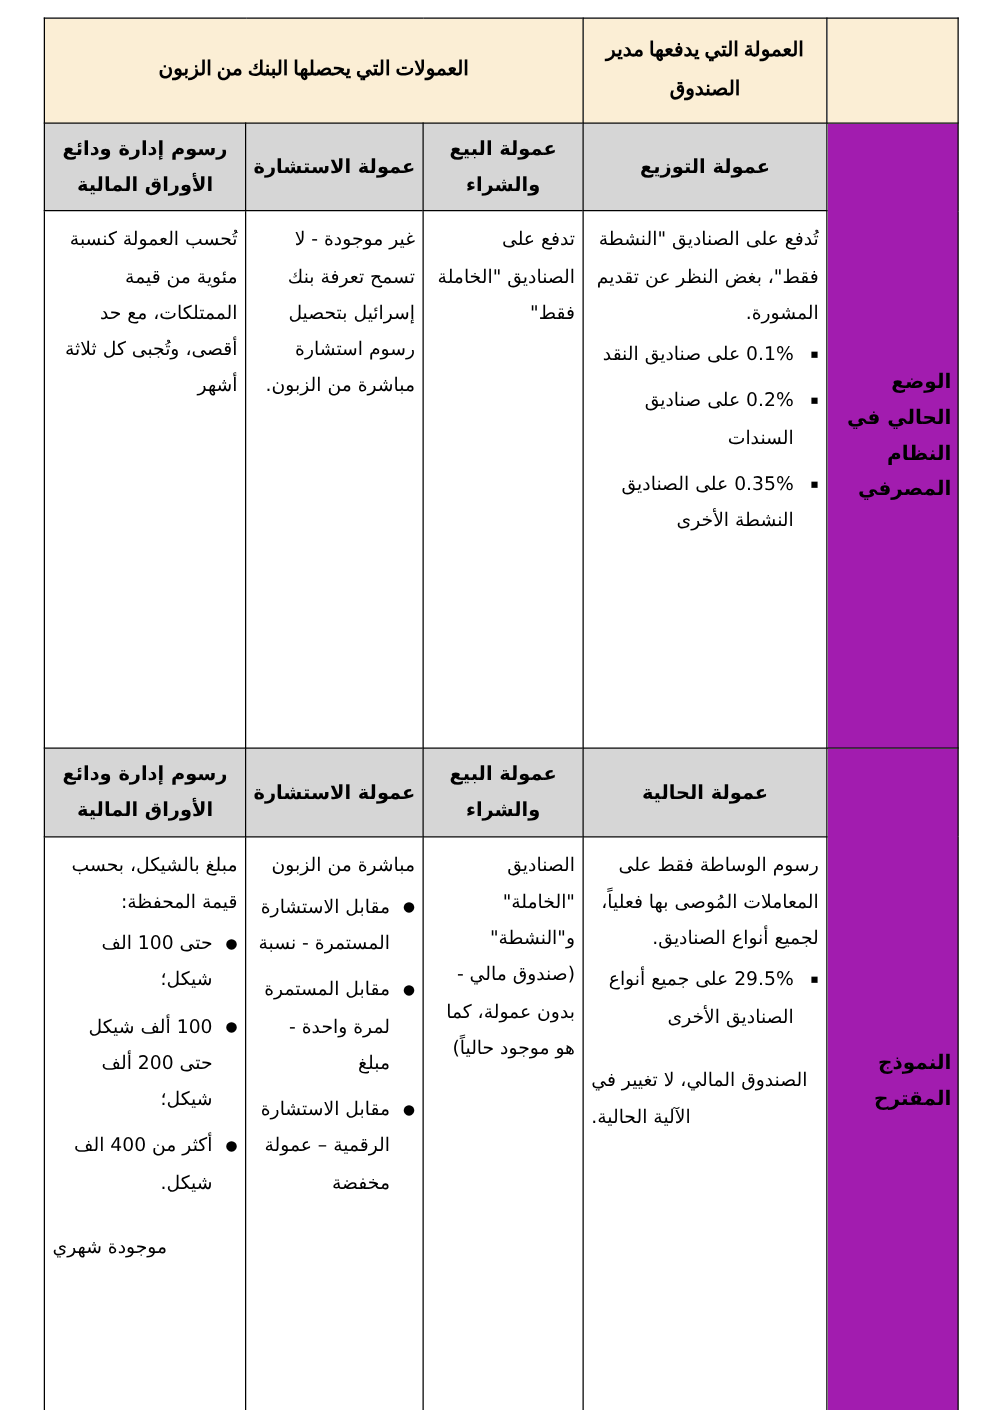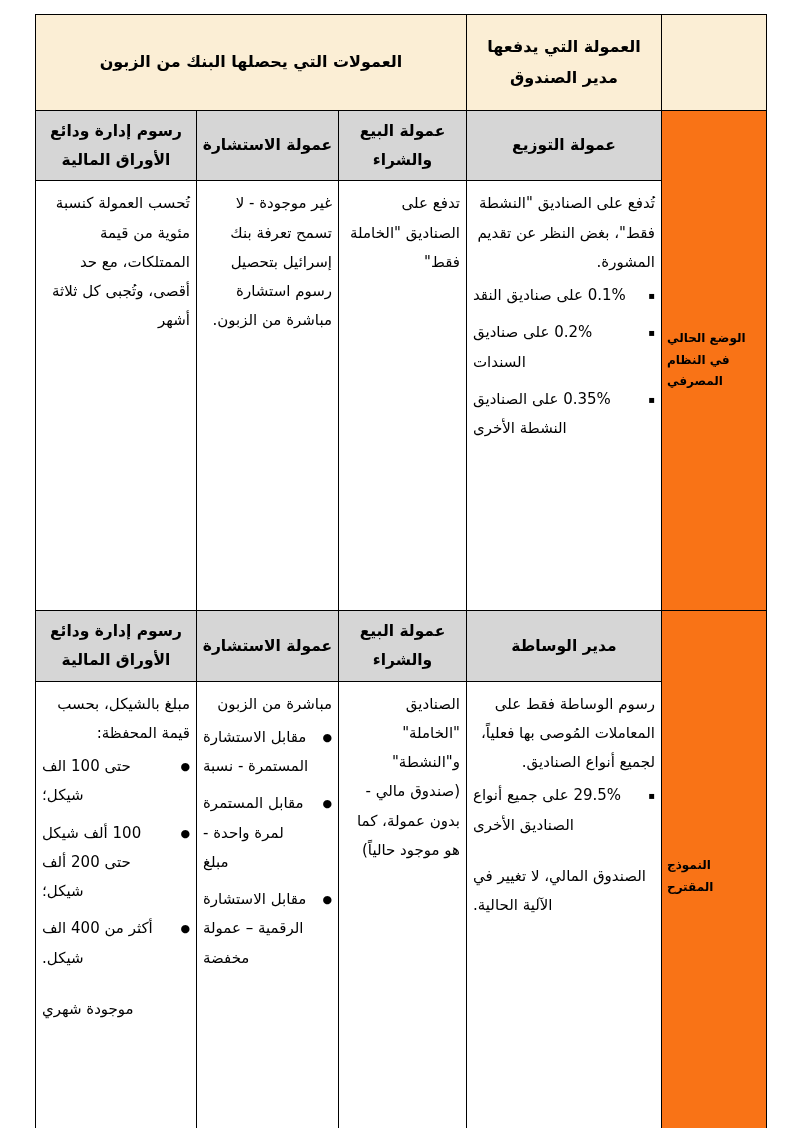--- a/index.html
+++ b/index.html
@@ -35,40 +35,40 @@
   td.gray{background:#D6D6D6;}
   td.hdr{
     font-weight:bold;font-size:16px;line-height:1.9;
     text-align:center;vertical-align:middle;
   }
   td.subhdr{
     font-weight:bold;font-size:15.5px;line-height:1.85;
     text-align:center;vertical-align:middle;padding:6px 4px;
   }
   td.rowlabel{
-    font-weight:bold;font-size:12px;line-height:1.8;
-    text-align:left;vertical-align:middle;background:#f97316;
+    font-weight:bold;font-size:16px;line-height:1.8;
+    text-align:right;vertical-align:middle;background:#a21caf;
   }
   td.body{
     font-size:15px;line-height:1.95;
     padding:8px 6px;
   }
   .para{margin:0 0 2px 0;}
   .align-center{}
   .align-right{text-align:right;}
   .outro{margin-top:22px;text-align:left;}
   .li{display:flex;align-items:flex-start;margin:4px 0 8px 0;}
   .li .marker{
     flex:0 0 20px;text-align:right;line-height:1.95;
   }
   .li .marker.square{font-size:10px;line-height:2.9;}
   .li .marker.round{font-size:11px;line-height:2.65;}
-  .li .li-txt{flex:1 1 auto;text-align:left;}
+  .li .li-txt{flex:1 1 auto;text-align:right;}
   
-  tr.r-top{height:96px;}
+  tr.r-top{height:84px;font-family:Liberation Serif, serif;}
   tr.r-sub{height:68px;}
   tr.r-body1{height:430px;}
   tr.r-body2{height:462px;}
 </style>
 </head>
 <body>
 
 <div class="page">
   <table class="doc">
     <colgroup>
@@ -115,21 +115,21 @@
         <td class="body">
             <p class="para align-center">غير موجودة - لا تسمح تعرفة بنك إسرائيل بتحصيل رسوم استشارة مباشرة من الزبون.</p>
           </td>
         <td class="body">
             <p class="para align-center">تُحسب العمولة كنسبة مئوية من قيمة الممتلكات، مع حد أقصى، وتُجبى كل ثلاثة أشهر</p>
           </td>
       </tr>
 
       <tr class="r-sub">
         <td class="rowlabel" rowspan="2">النموذج المقترح</td>
-        <td class="gray subhdr">مدير الوساطة</td>
+        <td class="gray subhdr">عمولة الحالية</td>
         <td class="gray subhdr">عمولة البيع والشراء</td>
         <td class="gray subhdr">عمولة الاستشارة</td>
         <td class="gray subhdr">رسوم إدارة ودائع الأوراق المالية</td>
       </tr>
 
       <tr class="r-body2">
         <td class="body">
             <p class="para align-right">رسوم الوساطة فقط على المعاملات المُوصى بها فعلياً، لجميع أنواع الصناديق.</p>
             <div class="li">
               <span class="marker square">▪</span>

